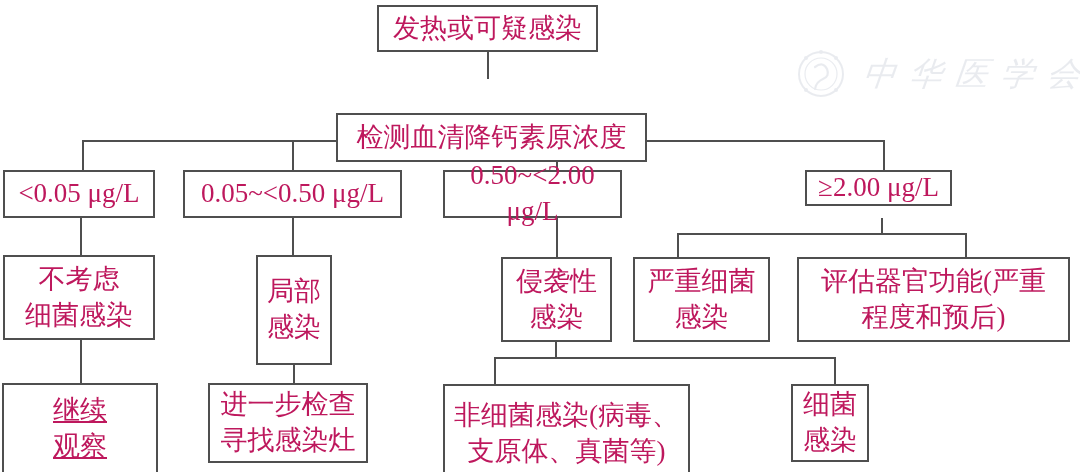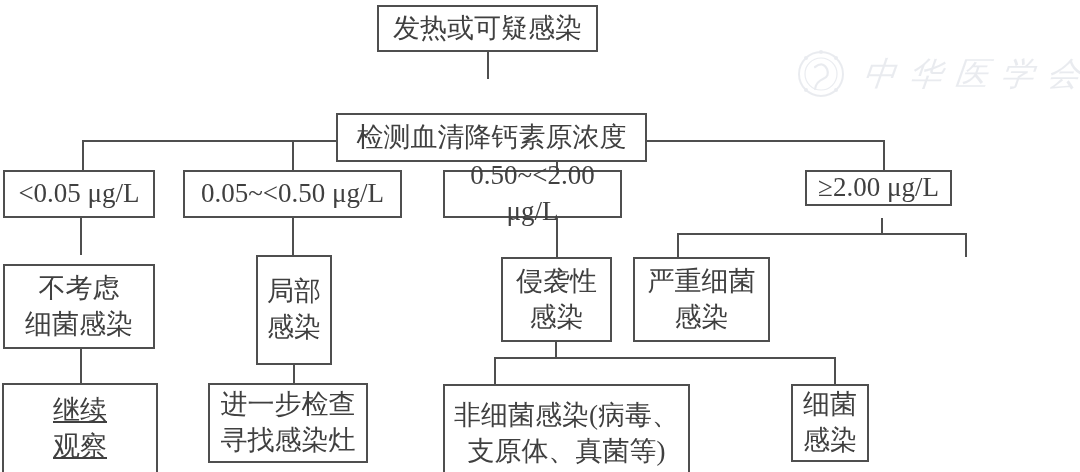--- a/index.html
+++ b/index.html
@@ -13,41 +13,41 @@
     height: 472px;
     background: #ffffff;
     overflow: hidden;
     font-family: "Liberation Serif", "DejaVu Serif", serif;
   }
   .node {
     position: absolute;
     box-sizing: border-box;
     border: 2px solid #4f4f4f;
     background: #ffffff;
-    color: #404040;
+    color: #be185d;
     display: flex;
     align-items: center;
     justify-content: center;
     text-align: center;
     white-space: pre-line;
     font-size: 27px;
     line-height: 1.32;
   }
   .edge {
     position: absolute;
     background: #4f4f4f;
   }
   
   .n-fever      { left: 377px; top: 5px;   width: 221px; height: 47px; }
   .n-test       { left: 336px; top: 79px;  width: 311px; height: 49px; margin-top: 34px; }
   .n-lt005      { left: 3px;   top: 170px; width: 152px; height: 48px; }
   .n-r005050    { left: 183px; top: 170px; width: 219px; height: 48px; }
   .n-r050200    { left: 443px; top: 170px; width: 179px; height: 48px; }
   .n-ge200      { left: 805px; top: 170px; width: 147px; height: 36px; }
-  .n-nobact     { left: 3px;   top: 264px; width: 152px; height: 85px; }
+  .n-nobact     { left: 3px;   top: 255px; width: 152px; height: 85px; }
   .n-local      { left: 256px; top: 255px; width: 76px;  height: 110px; }
   .n-invasive   { left: 501px; top: 257px; width: 111px; height: 85px; }
   .n-severe     { left: 633px; top: 257px; width: 137px; height: 85px; }
   .n-organ      { left: 797px; top: 257px; width: 273px; height: 85px; }
   .n-observe    { left: 2px;   top: 383px; width: 156px; height: 92px; text-decoration: underline; }
   .n-further    { left: 208px; top: 383px; width: 160px; height: 80px; }
   .n-nonbact    { left: 443px; top: 384px; width: 247px; height: 99px; }
   .n-bact       { left: 791px; top: 384px; width: 78px;  height: 78px; }
   
   .e1  { left: 487px; top: 52px;  width: 2px;   height: 27px; }
@@ -130,20 +130,22 @@
   <div class="node n-r050200">0.50~&lt;2.00 μg/L</div>
   <div class="node n-ge200">≥2.00 μg/L</div>
   <div class="node n-nobact">不考虑
 细菌感染</div>
   <div class="node n-local">局部
 感染</div>
   <div class="node n-invasive">侵袭性
 感染</div>
   <div class="node n-severe">严重细菌
 感染</div>
+  <div class="node n-organ">评估器官功能(严重
+程度和预后)</div>
   <div class="node n-observe">继续
 观察</div>
   <div class="node n-further">进一步检查
 寻找感染灶</div>
   <div class="node n-nonbact">非细菌感染(病毒、
 支原体、真菌等)</div>
   <div class="node n-bact">细菌
 感染</div>
 
   <div class="watermark">

